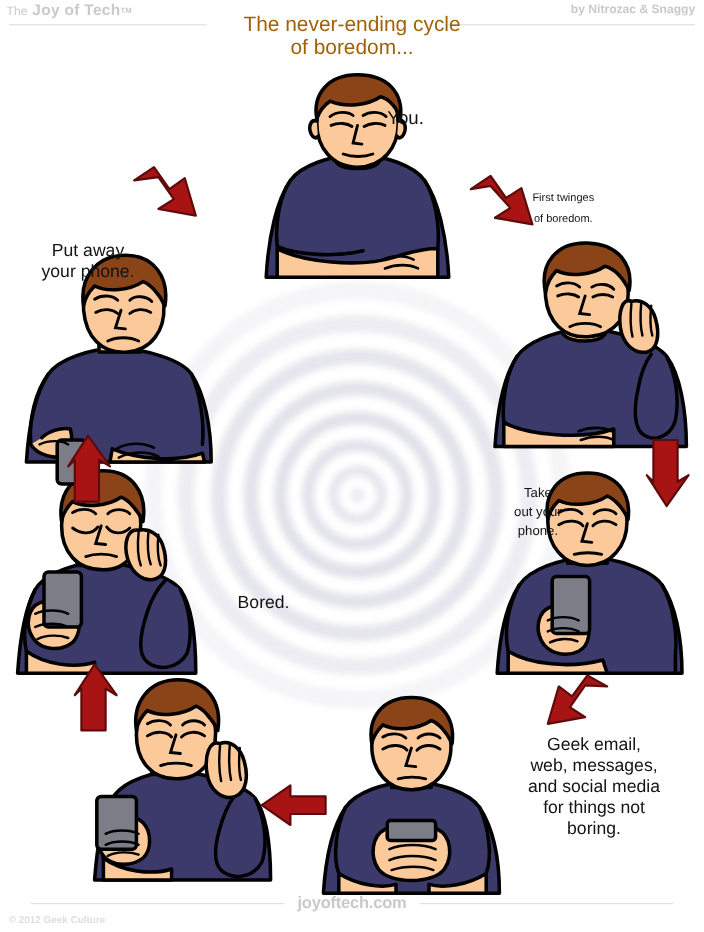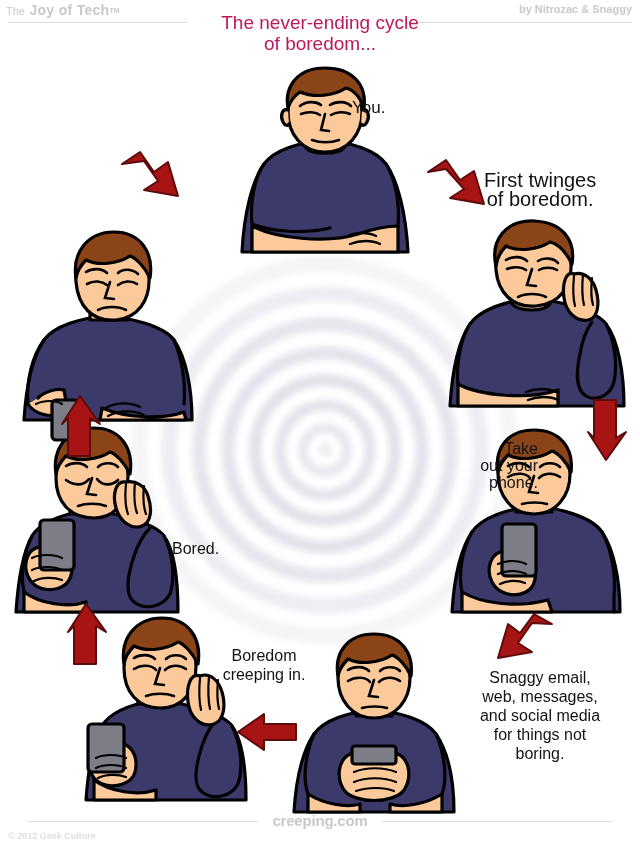--- a/index.html
+++ b/index.html
@@ -40,21 +40,21 @@
     position:absolute;left:8px;top:22px;width:180px;height:1px;background:#dcdcdc;
   }
   .rule-right{
     position:absolute;right:8px;top:22px;width:225px;height:1px;background:#dcdcdc;
   }
 
   
   .title{
     position:absolute;top:12px;left:0;width:640px;
     text-align:center;
-    font-size:19px;line-height:21px;color:#be185d;
+    font-size:19px;line-height:21px;color:#a16207;
     z-index:41;
     white-space:pre-line;
   }
 
   
   .footer{position:absolute;left:0;bottom:0;width:640px;height:40px;z-index:40;}
   .footer-url{
     position:absolute;left:0;width:640px;bottom:18px;text-align:center;
     color:#c9c9c9;font-size:15px;font-weight:bold;letter-spacing:-0.2px;
   }
@@ -73,25 +73,25 @@
 
   
   .cap{
     position:absolute;z-index:30;
     color:#131313;
     font-size:16px;line-height:18px;
     white-space:pre-line;
     text-align:center;
   }
   #cap-you{left:352px;top:99px;font-size:17px;text-align:center;}
-  #cap-first{left:484px;top:171px;text-align:center;font-size:20px;line-height:19px;}
-  #cap-take{left:440px;top:440px;width:98px;text-align:right;font-size:16px;line-height:17px;}
+  #cap-first{left:484px;top:171px;text-align:center;font-size:10px;line-height:19px;}
+  #cap-take{left:440px;top:440px;width:98px;text-align:center;font-size:12px;line-height:17px;}
   #cap-check{left:448px;top:668px;width:184px;text-align:center;font-size:16px;line-height:19px;}
   #cap-creep{left:204px;top:646px;width:120px;text-align:center;font-size:16px;line-height:19px;}
-  #cap-bored{left:172px;top:540px;font-size:16px;text-align:left;}
+  #cap-bored{left:172px;top:540px;font-size:16px;text-align:left;padding-left:44px;}
   #cap-put{left:16px;top:219px;width:128px;text-align:center;font-size:16px;line-height:19px;}
 
   
   .fig{position:absolute;z-index:20;}
   .fig svg{display:block;overflow:visible;}
 
   
   .arrow{position:absolute;z-index:25;}
   .arrow svg{display:block;}
 </style>
@@ -260,21 +260,21 @@
       </g>
     </svg>
   </div>
 
   <div class="arrow" id="arrow-3" style="left:494px;top:612px;">
     <svg width="62" height="52" viewBox="0 0 62 52">
       <path d="M58 12 L40 2 L26 21 L14 12 L4 46 L38 40 L24 31 L38 11 Z" fill="#a81414" stroke="#5e0b0b" stroke-width="2" stroke-linejoin="round"></path>
     </svg>
   </div>
 
-  <div class="cap" id="cap-check">Snaggy email,
+  <div class="cap" id="cap-check">Geek email,
 web, messages,
 and social media
 for things not
 boring.</div>
 
   <div class="fig" id="fig-check" style="left:290px;top:628px;">
     <svg width="170" height="186" viewBox="0 0 170 186">
       <g stroke="#000" stroke-width="3.2" stroke-linejoin="round" stroke-linecap="round">
         <path d="M84 82 C58 84 34 92 24 106 C12 124 6 152 4 184 L164 184 C164 152 158 124 146 106 C136 92 110 84 84 82 Z" fill="#3b3a6b"></path>
         <path d="M66 60 L66 88 L102 88 L102 60 Z" fill="#fbc99a"></path>
@@ -302,22 +302,20 @@
       </g>
     </svg>
   </div>
 
   <div class="arrow" id="arrow-4" style="left:236px;top:710px;">
     <svg width="62" height="44" viewBox="0 0 62 44">
       <path d="M2 22 L28 4 L28 14 L60 14 L60 30 L28 30 L28 40 Z" fill="#a81414" stroke="#5e0b0b" stroke-width="2" stroke-linejoin="round"></path>
     </svg>
   </div>
 
-  <div class="cap" id="cap-creep">Boredom
-creeping in.</div>
 
   <div class="fig" id="fig-creep" style="left:90px;top:612px;">
     <svg width="186" height="190" viewBox="0 0 186 190">
       <g stroke="#000" stroke-width="3.2" stroke-linejoin="round" stroke-linecap="round">
         <path d="M66 88 C42 92 20 100 12 114 C2 132 -2 160 -4 188 L156 188 C156 156 152 128 142 114 C132 100 90 90 66 88 Z" fill="#3b3a6b"></path>
         <path d="M48 64 L48 92 L88 92 L88 64 Z" fill="#fbc99a"></path>
         <path d="M70 14 C46 14 34 32 34 56 C34 80 48 96 70 96 C94 96 106 78 106 54 C106 32 94 14 70 14 Z" fill="#fbc99a"></path>
         <path d="M34 52 C30 26 46 6 72 6 C98 6 112 26 108 52 C102 40 94 32 88 30 C76 38 56 40 44 34 C38 40 35 46 34 52 Z" fill="#8a4418"></path>
 
         <path d="M142 114 C150 130 154 154 148 172 C140 186 122 188 112 180 C102 172 106 152 112 134 C116 122 122 112 128 106" fill="#3b3a6b"></path>
@@ -386,20 +384,22 @@
       </g>
     </svg>
   </div>
 
   <div class="arrow" id="arrow-6" style="left:60px;top:394px;">
     <svg width="42" height="64" viewBox="0 0 42 64">
       <path d="M8 62 L30 62 L30 24 L40 30 L20 2 L2 30 L8 24 Z" fill="#a81414" stroke="#5e0b0b" stroke-width="2" stroke-linejoin="round"></path>
     </svg>
   </div>
 
+  <div class="cap" id="cap-put">Put away
+your phone.</div>
 
   <div class="fig" id="fig-put" style="left:10px;top:228px;">
     <svg width="186" height="194" viewBox="0 0 186 194">
       <g stroke="#000" stroke-width="3.2" stroke-linejoin="round" stroke-linecap="round">
         <path d="M96 88 C70 90 44 98 34 112 C22 130 16 160 14 192 L182 192 C182 160 176 130 164 112 C154 98 122 90 96 88 Z" fill="#3b3a6b"></path>
         <path d="M80 62 L80 92 L118 92 L118 62 Z" fill="#fbc99a"></path>
         <path d="M100 10 C76 10 64 30 66 54 C68 78 82 94 106 92 C128 90 140 72 139 50 C138 28 124 10 100 10 Z" fill="#fbc99a"></path>
         <path d="M66 50 C62 24 78 4 104 4 C130 4 144 24 140 50 C134 38 126 30 120 28 C108 36 88 38 76 32 C70 38 67 44 66 50 Z" fill="#8a4418"></path>
 
         <path d="M34 112 C22 128 16 154 18 176" fill="none"></path>
@@ -425,18 +425,18 @@
   </div>
 
   <div class="arrow" id="arrow-7" style="left:118px;top:148px;">
     <svg width="62" height="54" viewBox="0 0 62 54">
       <path d="M58 16 L40 4 L26 24 L12 14 L2 48 L36 42 L22 33 L36 13 Z" fill="#a81414" stroke="#5e0b0b" stroke-width="2" stroke-linejoin="round" transform="translate(62,0) scale(-1,1)"></path>
     </svg>
   </div>
 
   <div class="footer">
     <div class="footer-rule-l"></div>
-    <div class="footer-url">creeping.com</div>
+    <div class="footer-url">joyoftech.com</div>
     <div class="footer-rule-r"></div>
     <div class="copyright">© 2012 Geek Culture</div>
   </div>
 
 </div>
 
 </body></html>

